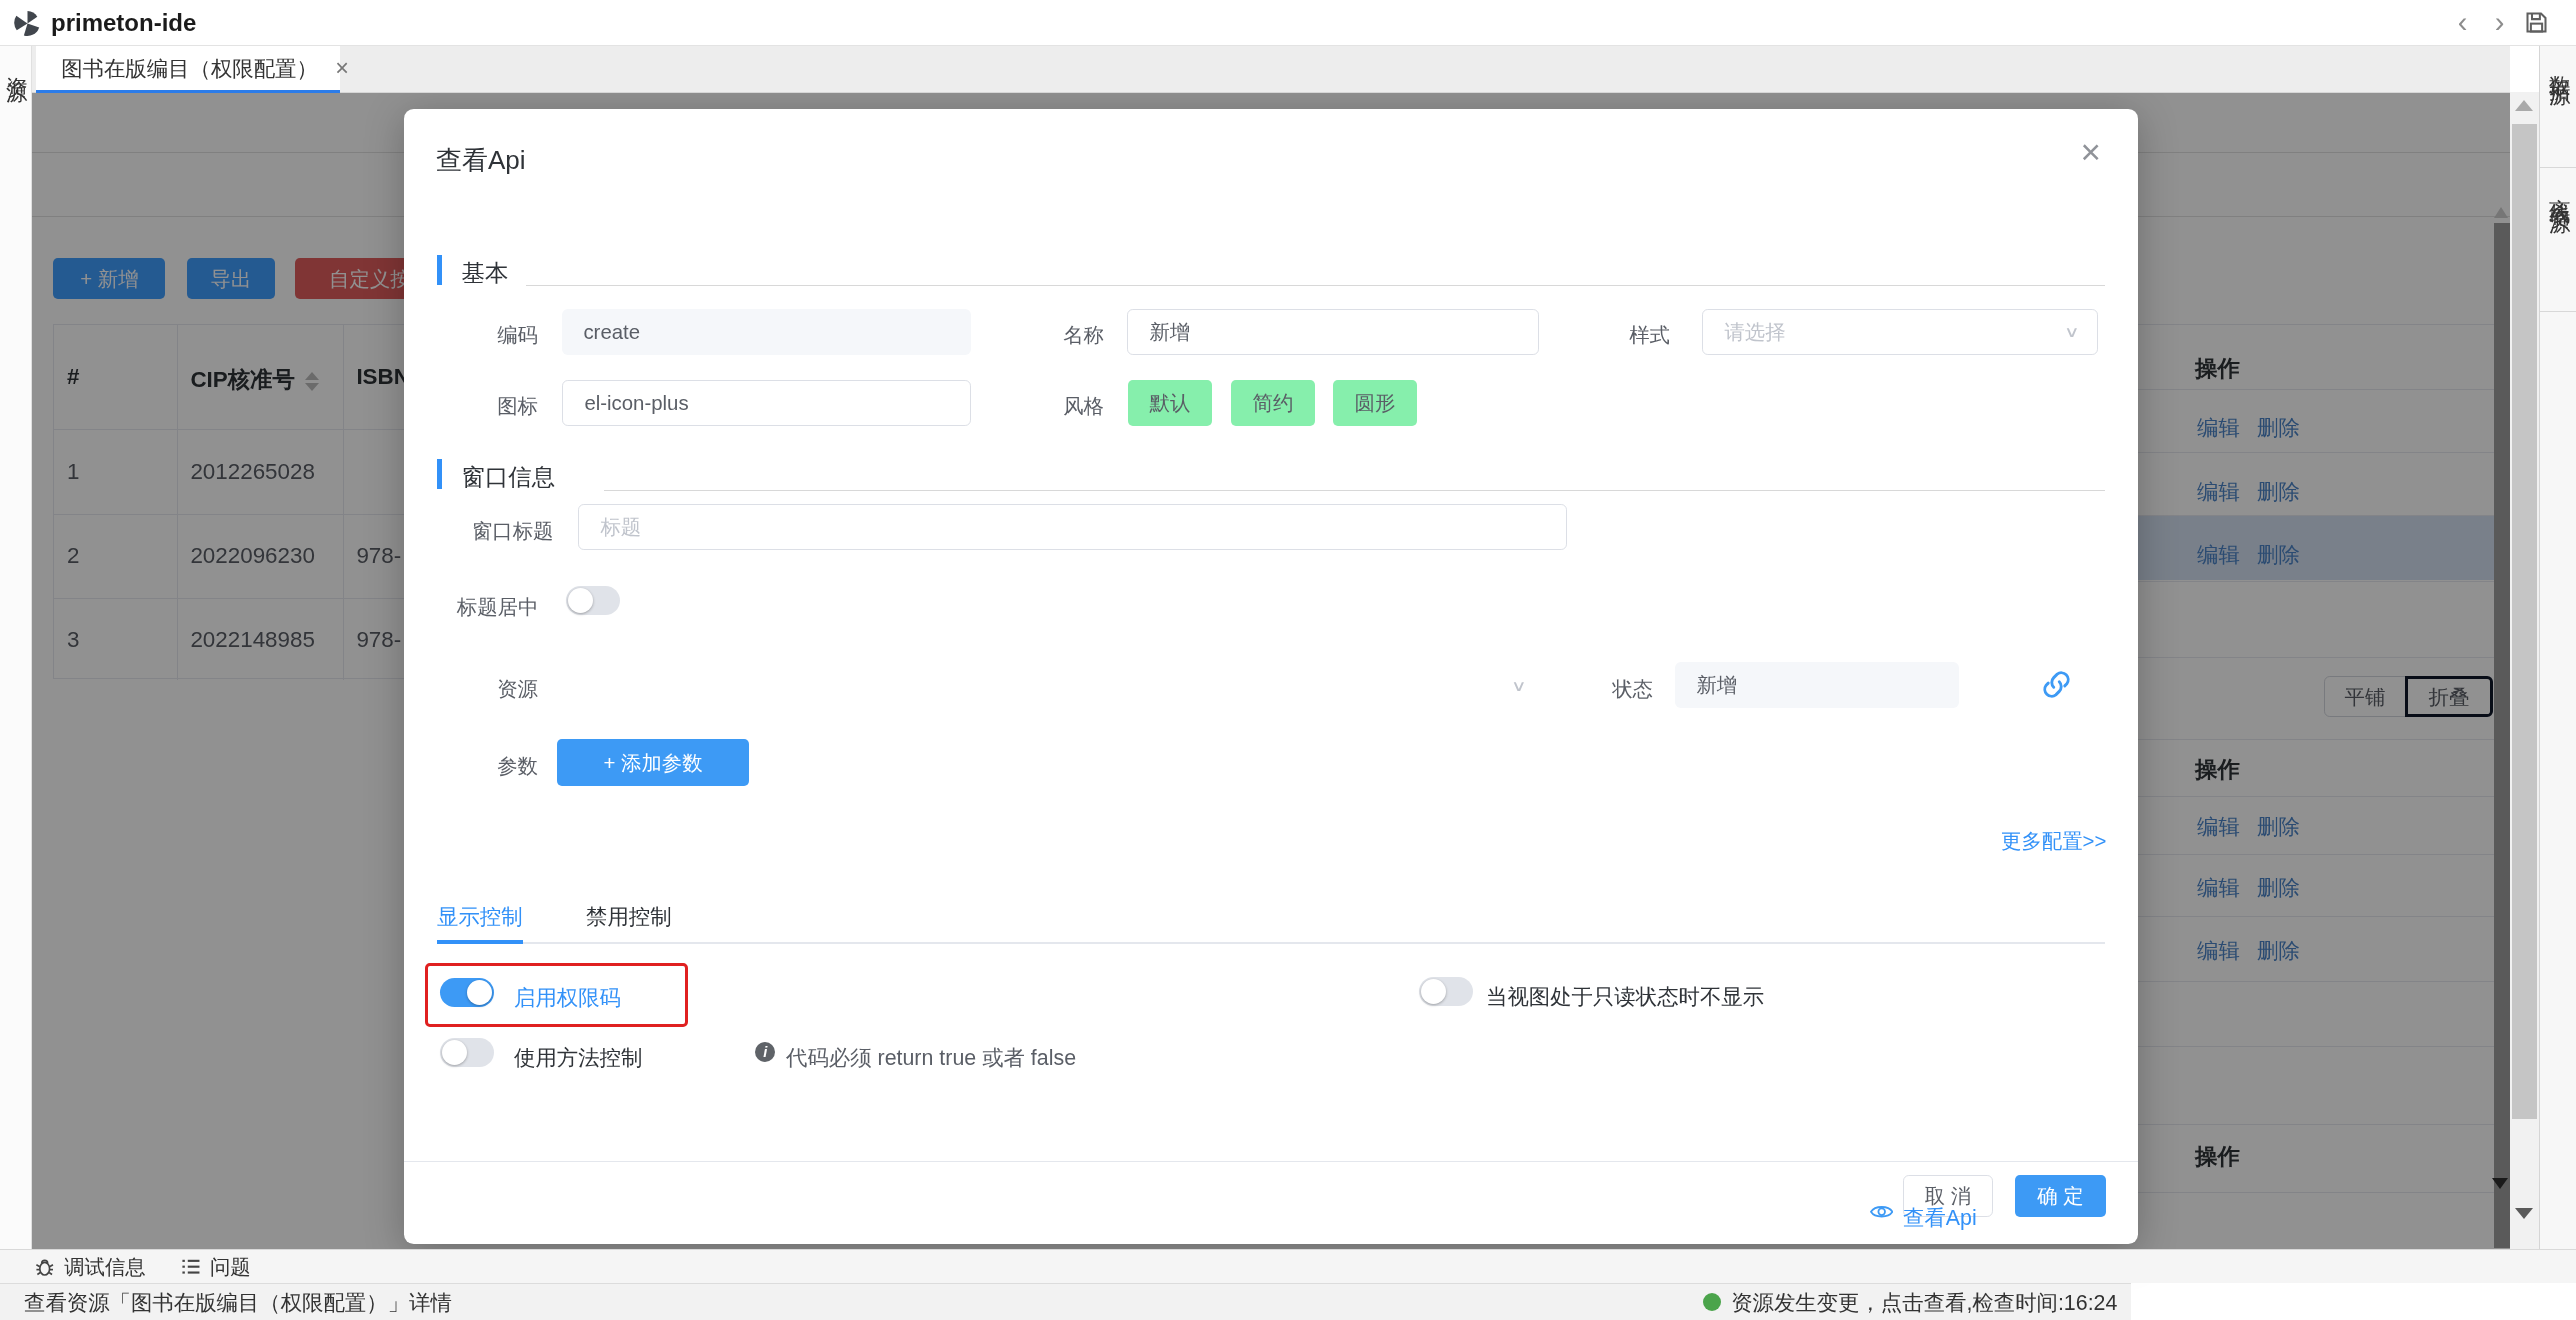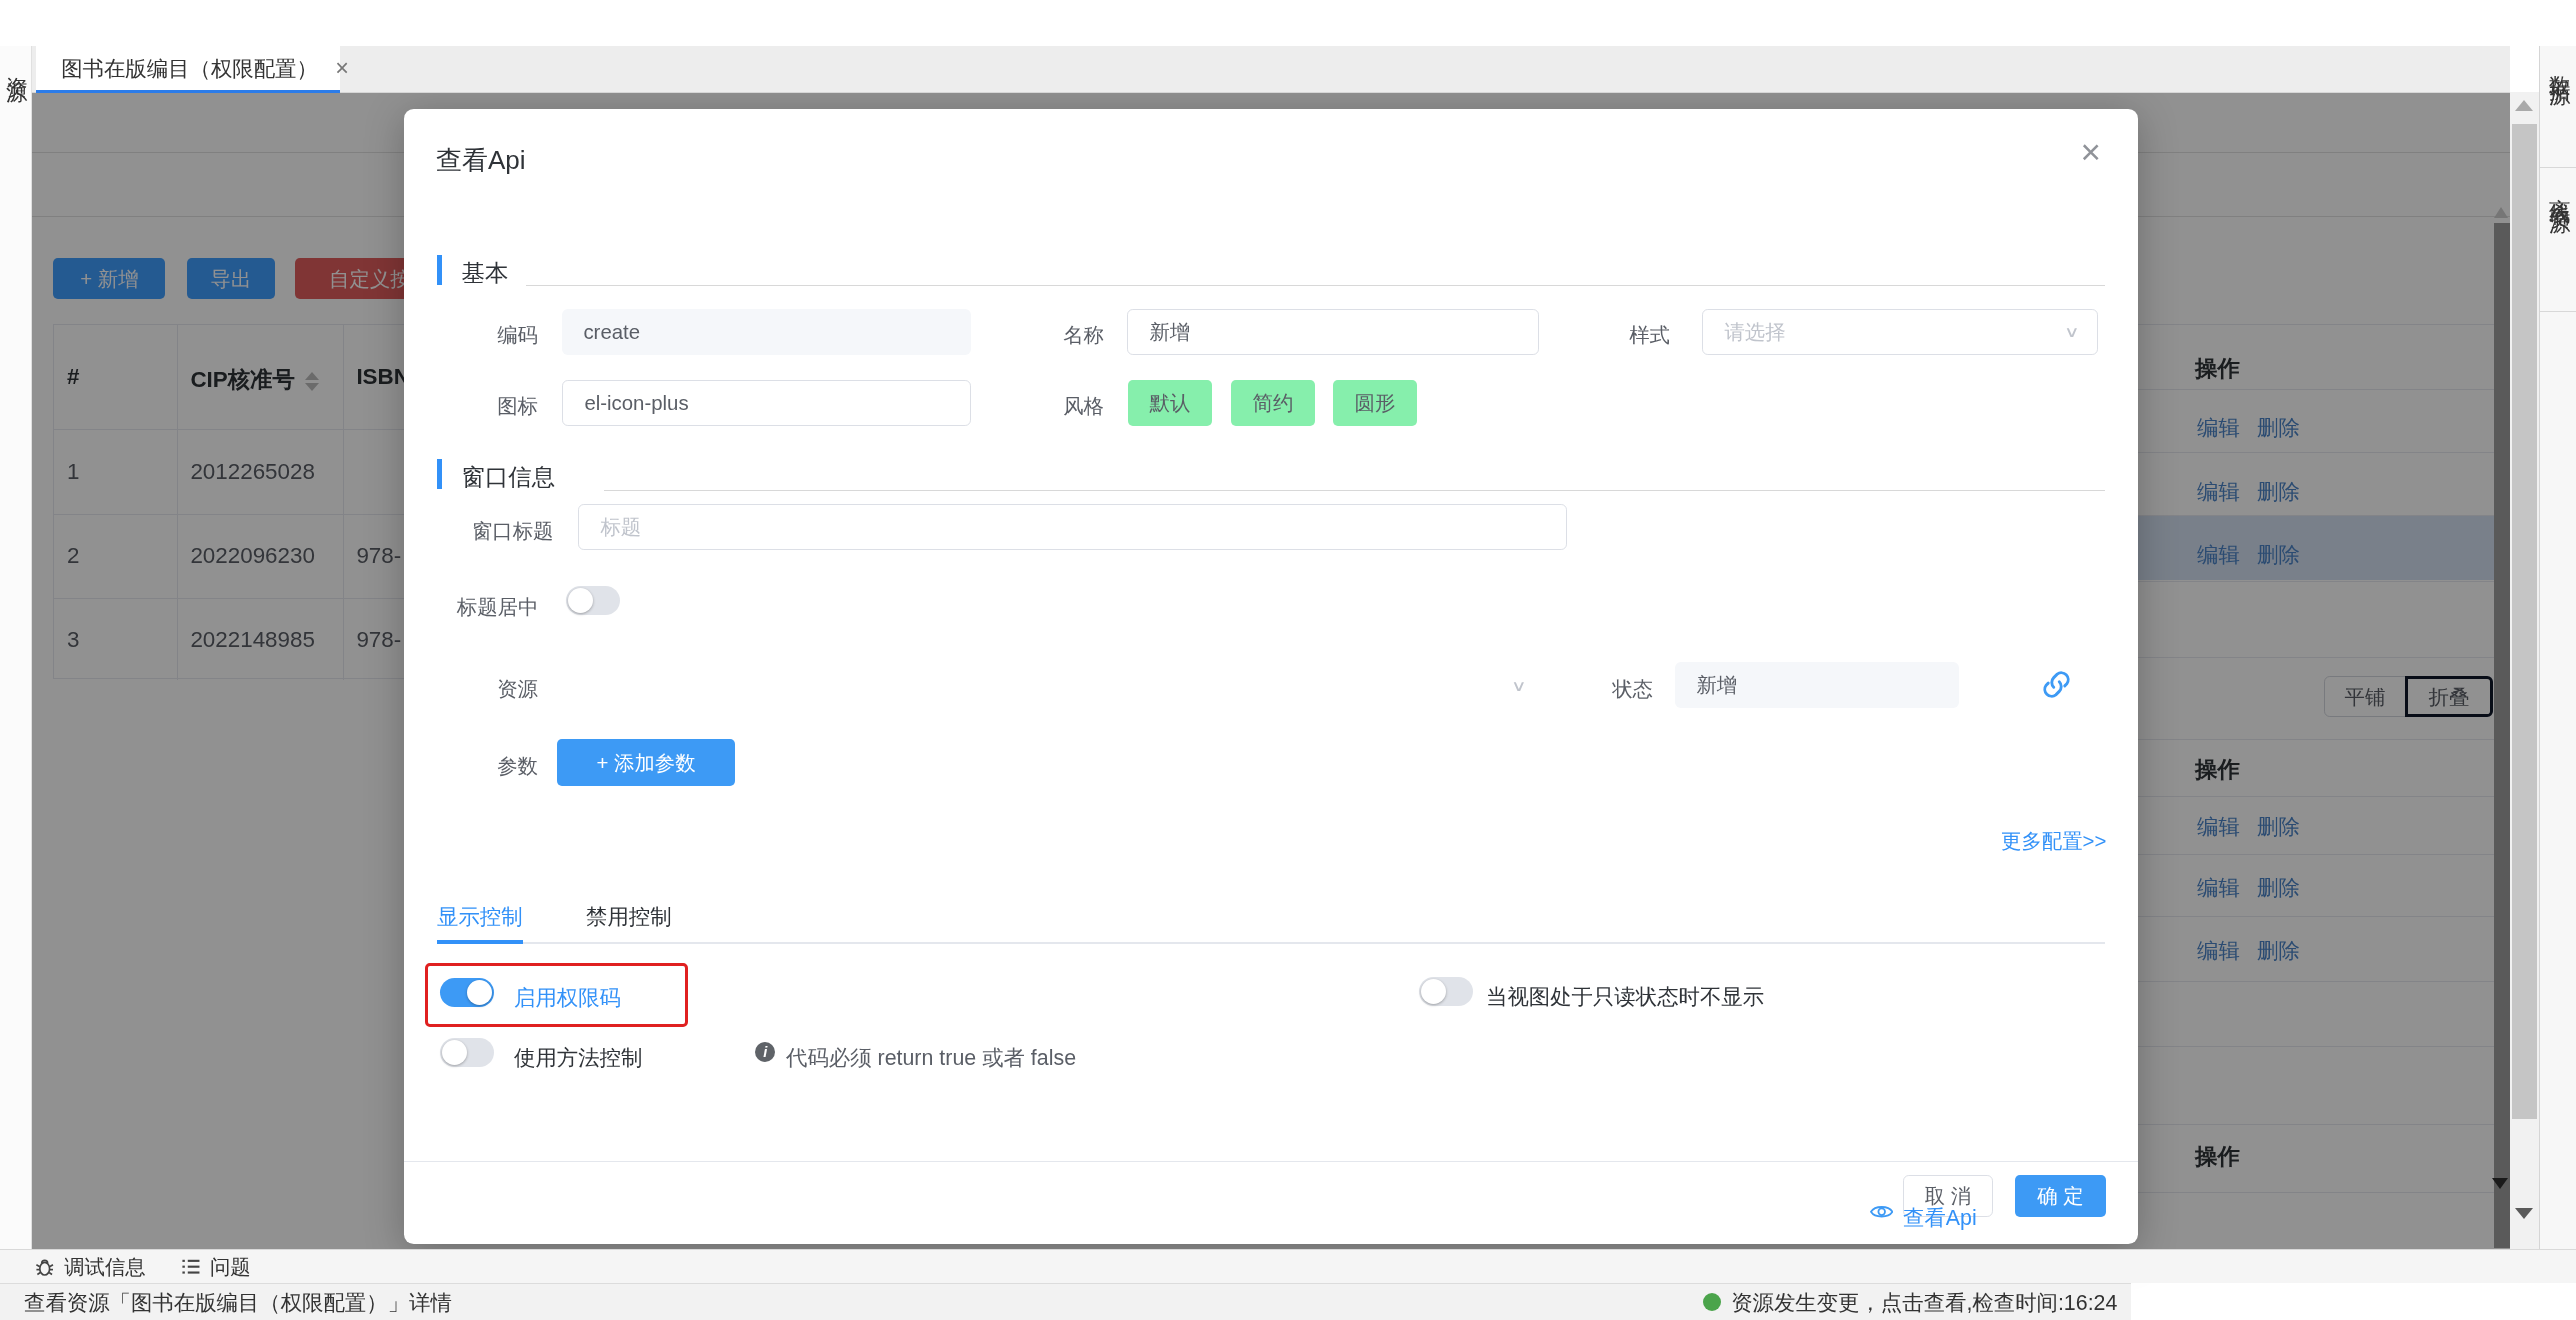--- a/index.html
+++ b/index.html
@@ -76,20 +76,37 @@
   .statusbar { left:0; top:1283px; width:2131px; height:37px; background:#f2f2f2; border-top:1px solid #dcdcdc; display:flex; align-items:center; justify-content:space-between; padding:0 13.6px 0 24px; z-index:20; }
   .status-left { font-size:21.4px; color:#333; }
   .status-right { display:flex; align-items:center; gap:9.7px; font-size:21.4px; color:#333; cursor:pointer; }
   .green-dot { width:18.5px; height:18.5px; border-radius:50%; background:#4ba44b; }
 </style>
 </head>
 <body>
 
 <div class="screen">
 
+  <div class="abs topbar">
+    <svg class="abs" style="left:11.7px;top:7.8px" width="31" height="31" viewBox="0 0 30 30">
+      <g fill="#41464d">
+        <path d="M15 15 L15 3 A12 12 0 0 1 24.5 8.5 Z"></path>
+        <path d="M15 15 L26.3 18.8 A12 12 0 0 1 11.5 26.6 Z"></path>
+        <path d="M15 15 L4.6 21.5 A12 12 0 0 1 4.2 7.5 Z"></path>
+      </g>
+    </svg>
+    <div class="abs app-title">primeton-ide</div>
+    <div class="abs nav-arrow" style="left:2446px">‹</div>
+    <div class="abs nav-arrow" style="left:2483px">›</div>
+    <svg class="abs" style="left:2523px;top:8.8px" width="27" height="27" viewBox="0 0 24 24" fill="none" stroke="#5f5f5f" stroke-width="1.8">
+      <path d="M4 4 h12 l4 4 v12 h-16 z"></path>
+      <path d="M8 4 v5 h7 v-5"></path>
+      <rect x="7" y="13" width="10" height="7"></rect>
+    </svg>
+  </div>
 
   <div class="abs tabbar">
     <div class="abs tab-active">
       <svg width="19.5" height="24" viewBox="0 0 20 25" fill="none" stroke="#f56c6c" stroke-width="2">
         <rect x="2" y="2" width="16" height="21" rx="2"></rect>
         <line x1="6" y1="8" x2="14" y2="8"></line>
         <line x1="6" y1="13" x2="14" y2="13"></line>
       </svg>
       <span class="tab-label">图书在版编目（权限配置）</span>
       <span class="tab-close">×</span>
@@ -228,21 +245,21 @@
     <div class="f-label" style="left:37px;top:566px;width:97px;">资源</div>
     <div class="chev" style="left:1107px;top:564px;">∨</div>
     <div class="f-label" style="left:1152px;top:566px;width:97px;">状态</div>
     <div class="inp disabled" style="left:1271px;top:553px;width:284px;">新增</div>
     <svg class="abs" style="left:1636px;top:559px;" width="33" height="33" viewBox="0 0 24 24" fill="none" stroke="#3d9af5" stroke-width="2.1" stroke-linecap="round">
       <path d="M10 14a5 5 0 0 1 0-7l2.5-2.5a5 5 0 0 1 7 7L18 13"></path>
       <path d="M14 10a5 5 0 0 1 0 7L11.5 19.5a5 5 0 0 1-7-7L6 11"></path>
     </svg>
 
     <div class="f-label" style="left:37px;top:643px;width:97px;">参数</div>
-    <div class="blue-btn" style="left:153px;top:630px;width:178px;height:47px;">+ 添加参数</div>
+    <div class="blue-btn" style="left:153px;top:630px;width:192px;height:47px;">+ 添加参数</div>
 
     <div class="abs link-blue" style="left:1597px;top:718px;font-size:20.4px;">更多配置&gt;&gt;</div>
 
     <div class="mtab" style="left:33px;top:793px;color:#3291f8;">显示控制</div>
     <div class="mtab" style="left:182px;top:793px;color:#2f3338;">禁用控制</div>
     <div class="abs" style="left:33px;top:833px;width:1668px;height:1.9px;background:#e4e7ed;"></div>
     <div class="abs" style="left:33px;top:831px;width:86px;height:3.9px;background:#3291f8;"></div>
 
     <div class="abs" style="left:21.4px;top:854px;width:263px;height:64px;border:3.9px solid #e02020;border-radius:4.9px;"></div>
     <div class="switch on" style="left:36px;top:869px;">

